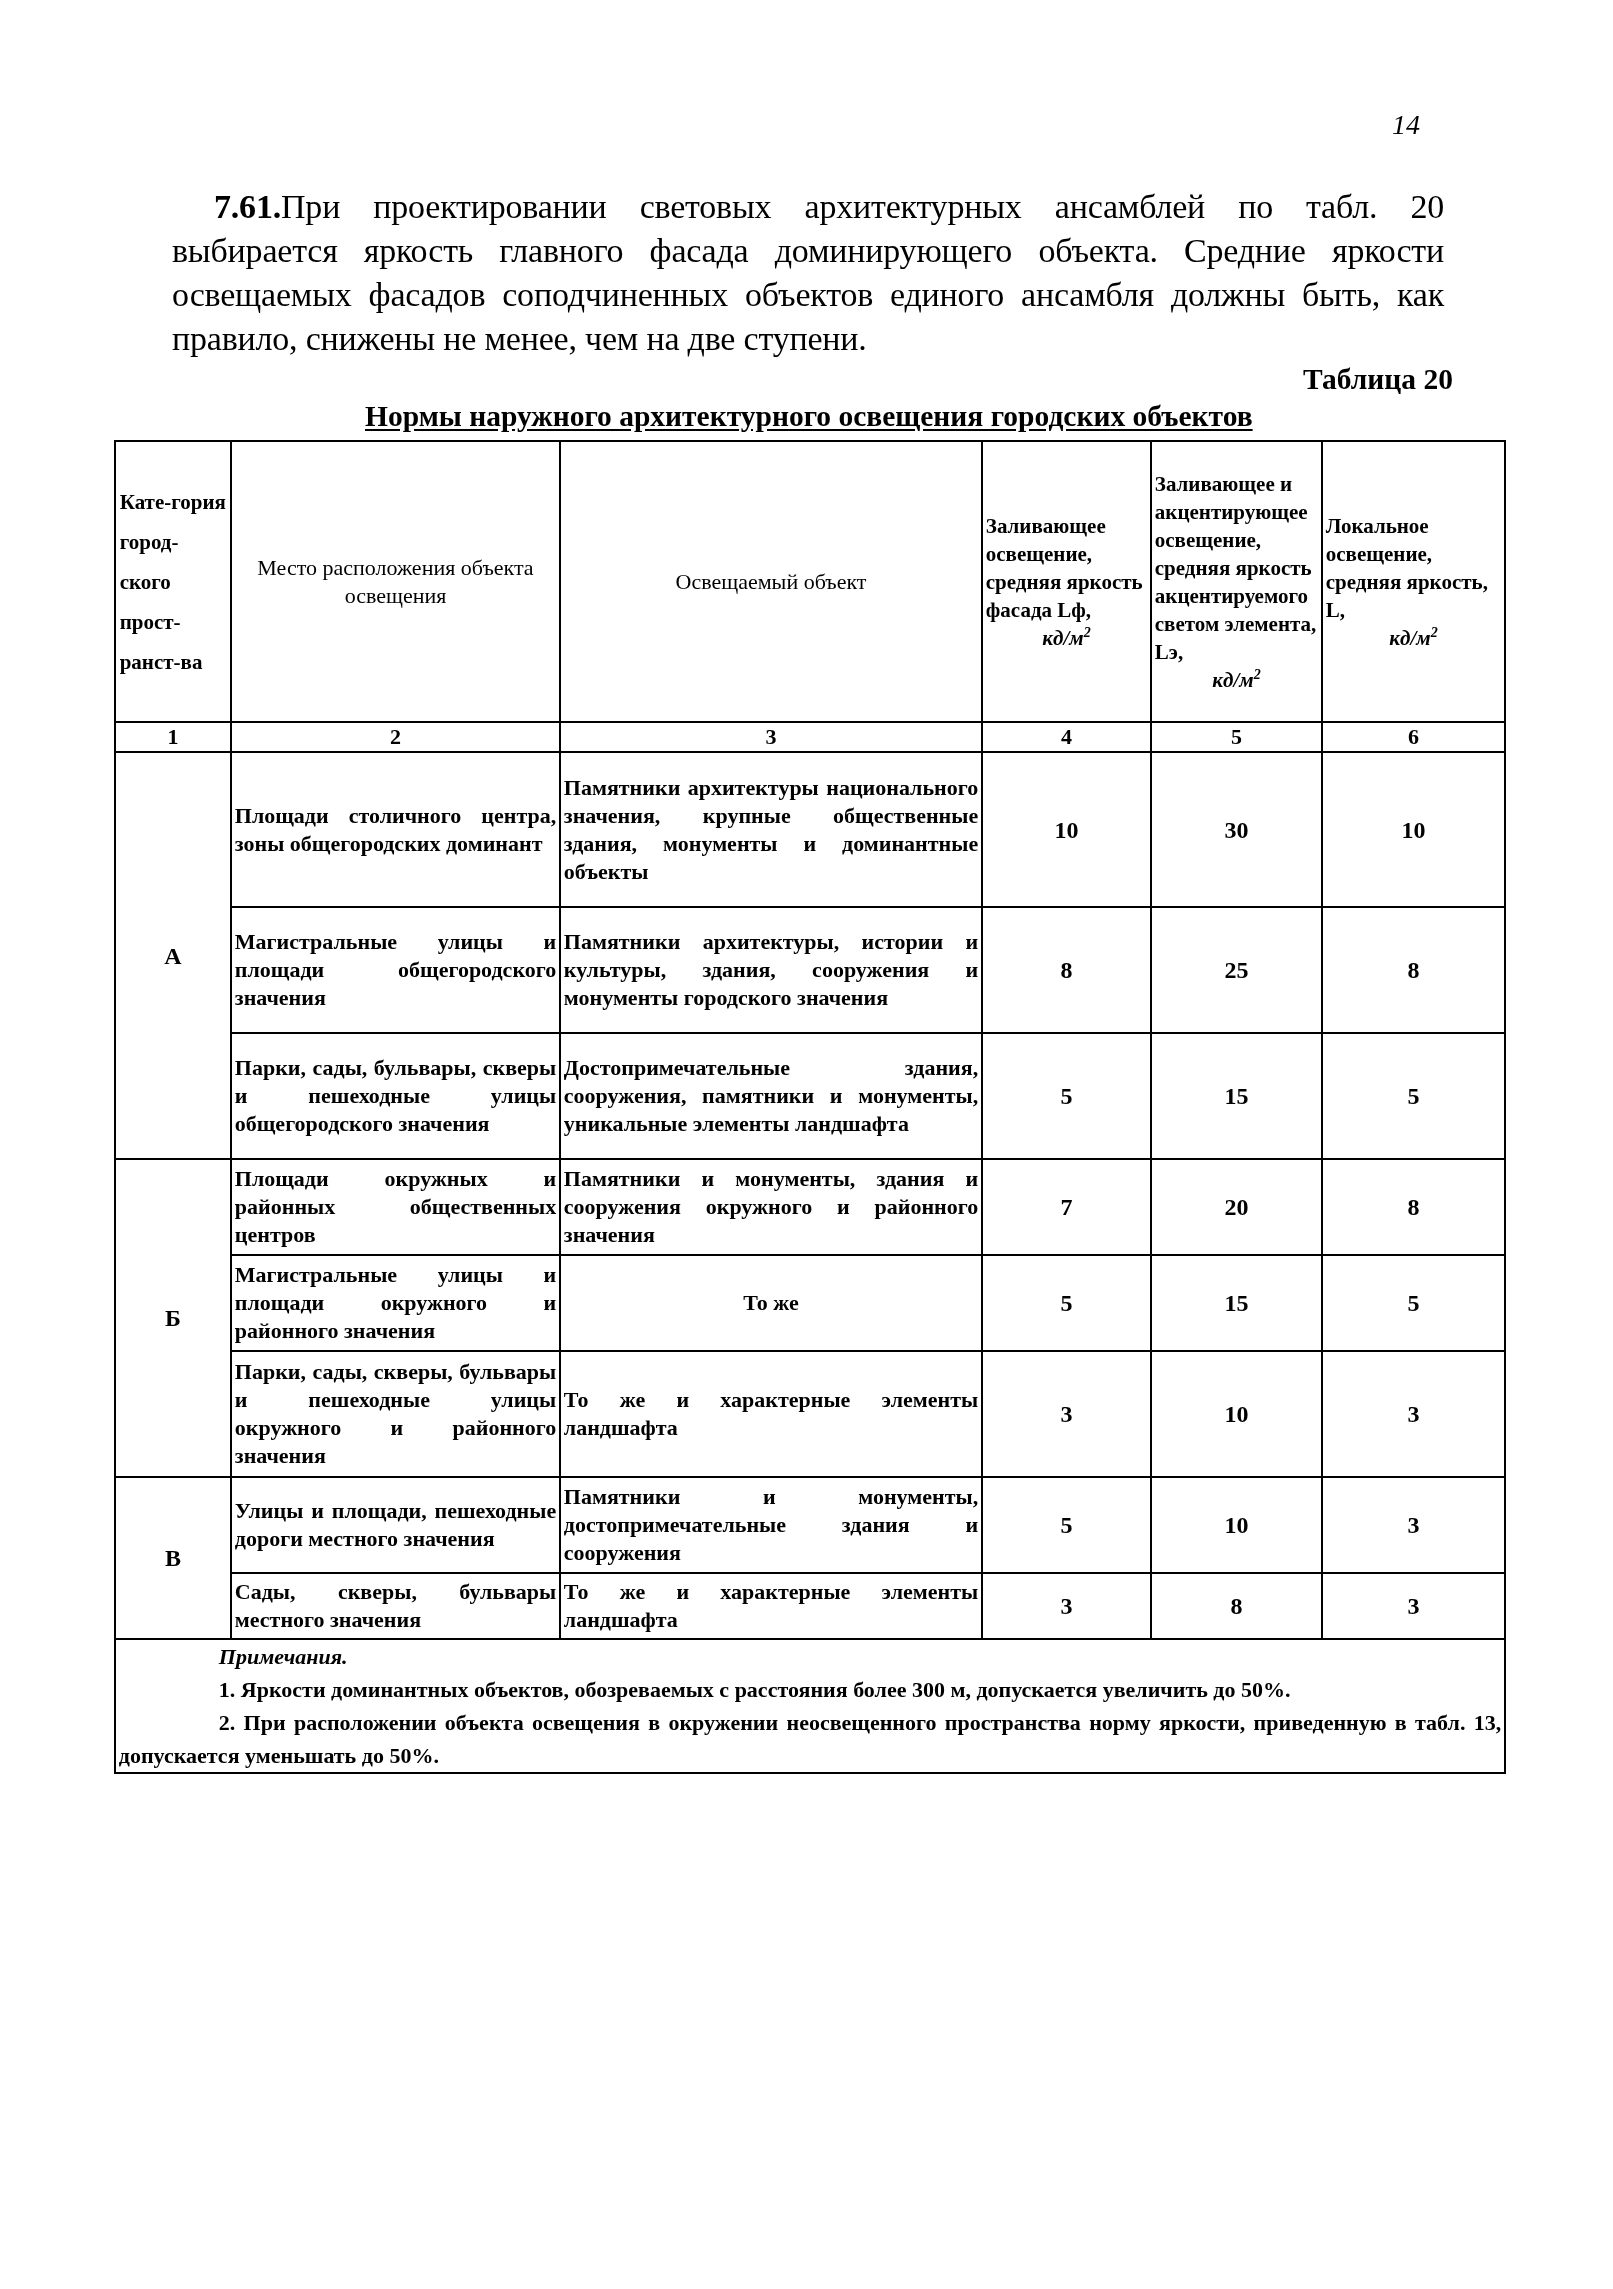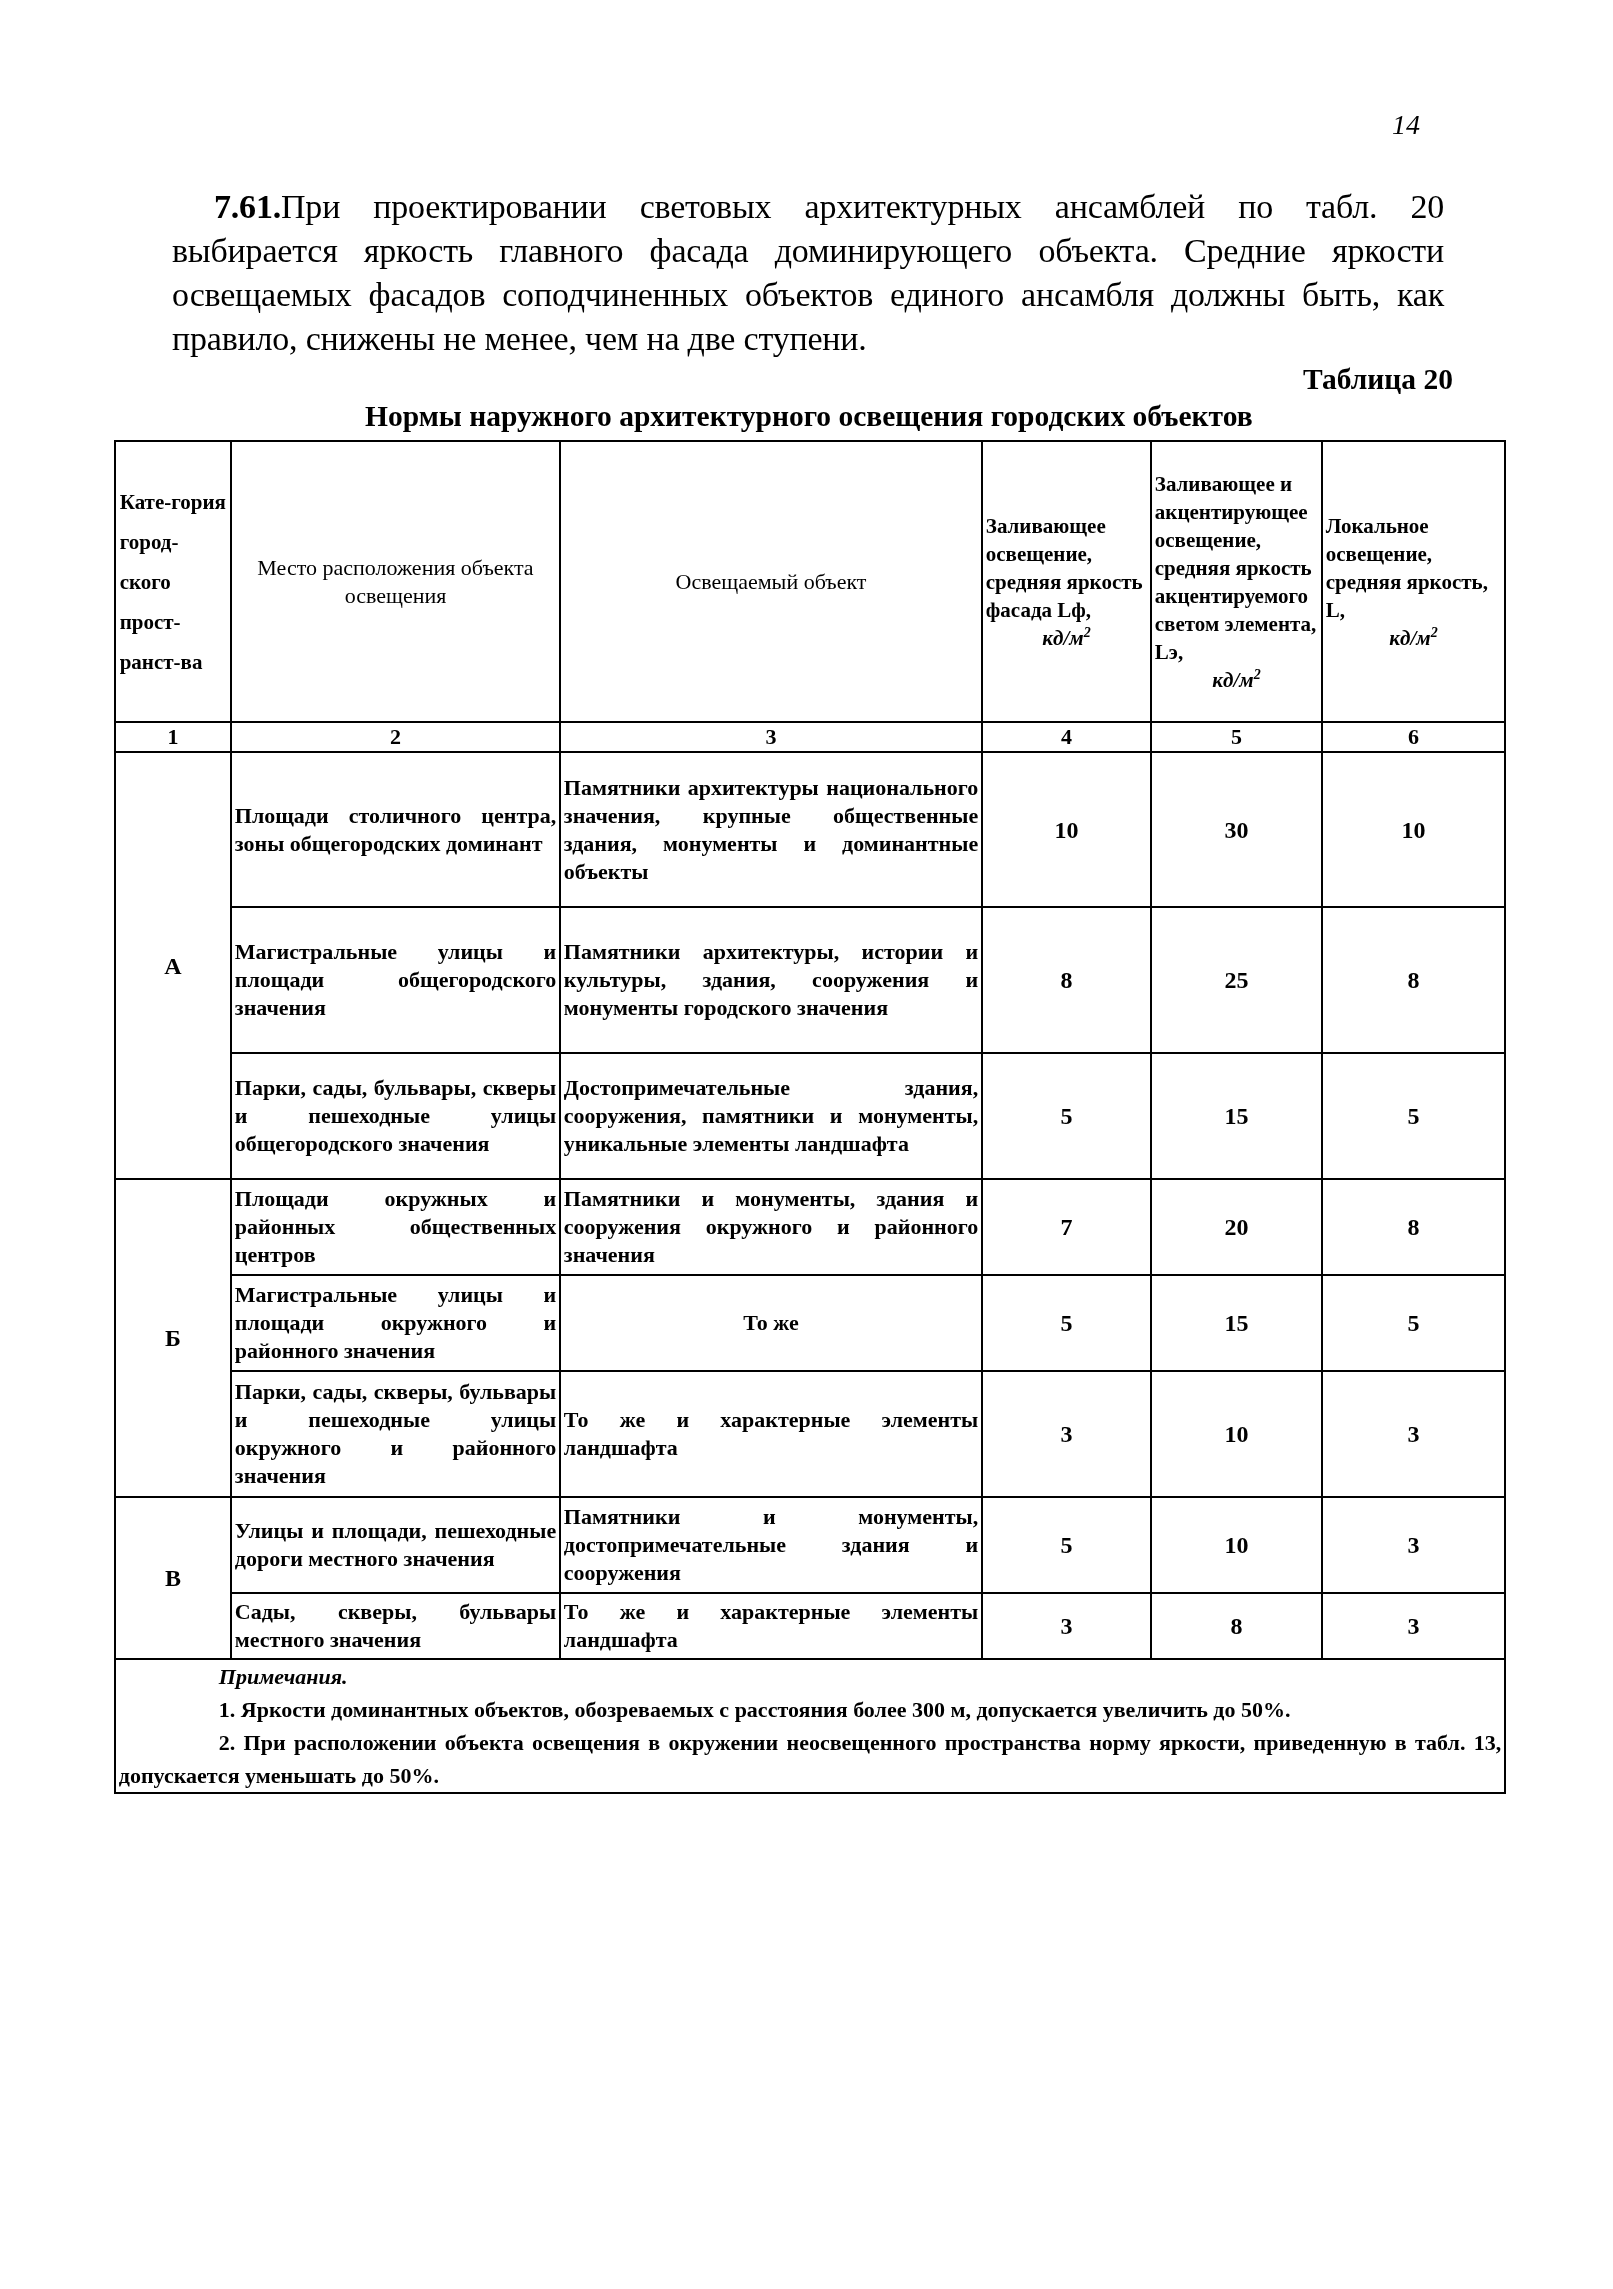--- a/index.html
+++ b/index.html
@@ -15,21 +15,21 @@
     font-size: 34px; line-height: 44px; text-align: justify; text-align-last: left;
     letter-spacing: -0.2px;
   }
   .intro .num { font-weight: bold; }
   .intro .first { text-indent: 42px; }
   .table-label {
     position: absolute; right: 160px; top: 363px; font-size: 29.5px; font-weight: bold;
   }
   .table-title {
     position: absolute; left: 365px; top: 400px; font-size: 29.5px; font-weight: bold;
-    text-underline-offset: 2.8px;
+    text-decoration: underline; text-underline-offset: 2.8px;
   }
   table.norms {
     position: absolute; left: 114px; top: 440px; width: 1389px;
     border-collapse: collapse; table-layout: fixed;
     font-size: 22px; line-height: 28px;
   }
   table.norms td {
     border: 2.3px solid #000; padding: 0 2.8px; vertical-align: middle;
   }
   .hdr td { font-weight: bold; }
@@ -87,21 +87,21 @@
   </tr>
 
   <tr style="height:155px">
     <td class="cat" rowspan="3">А</td>
     <td class="place">Площади столичного центра, зоны общегородских доминант</td>
     <td class="obj">Памятники архитектуры национального значения, крупные общественные здания, монументы и доминантные объекты</td>
     <td class="val">10</td>
     <td class="val">30</td>
     <td class="val">10</td>
   </tr>
-  <tr style="height:146px">
+  <tr style="height:126px">
     <td class="place">Магистральные улицы и площади общегородского значения</td>
     <td class="obj">Памятники архитектуры, истории и культуры, здания, сооружения и монументы городского значения</td>
     <td class="val">8</td>
     <td class="val">25</td>
     <td class="val">8</td>
   </tr>
   <tr style="height:126px">
     <td class="place">Парки, сады, бульвары, скверы и пешеходные улицы общегородского значения</td>
     <td class="obj">Достопримечательные здания, сооружения, памятники и монументы, уникальные элементы ландшафта</td>
     <td class="val">5</td>

